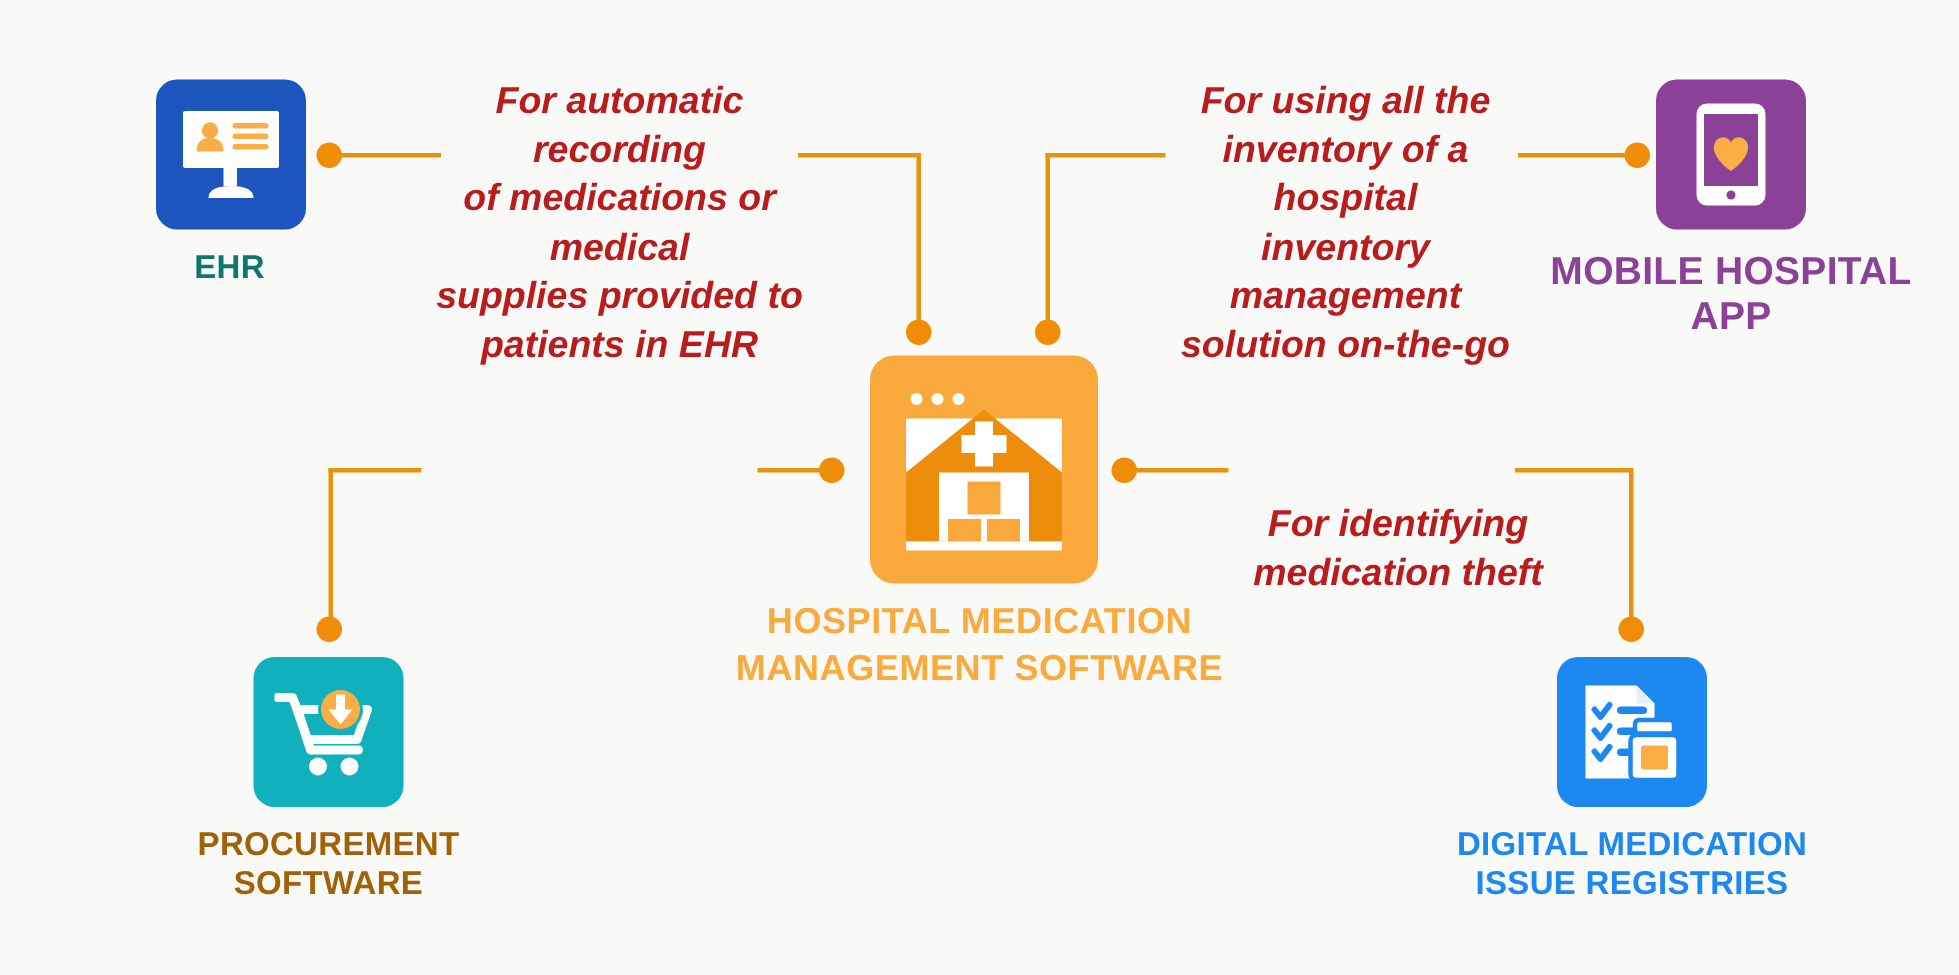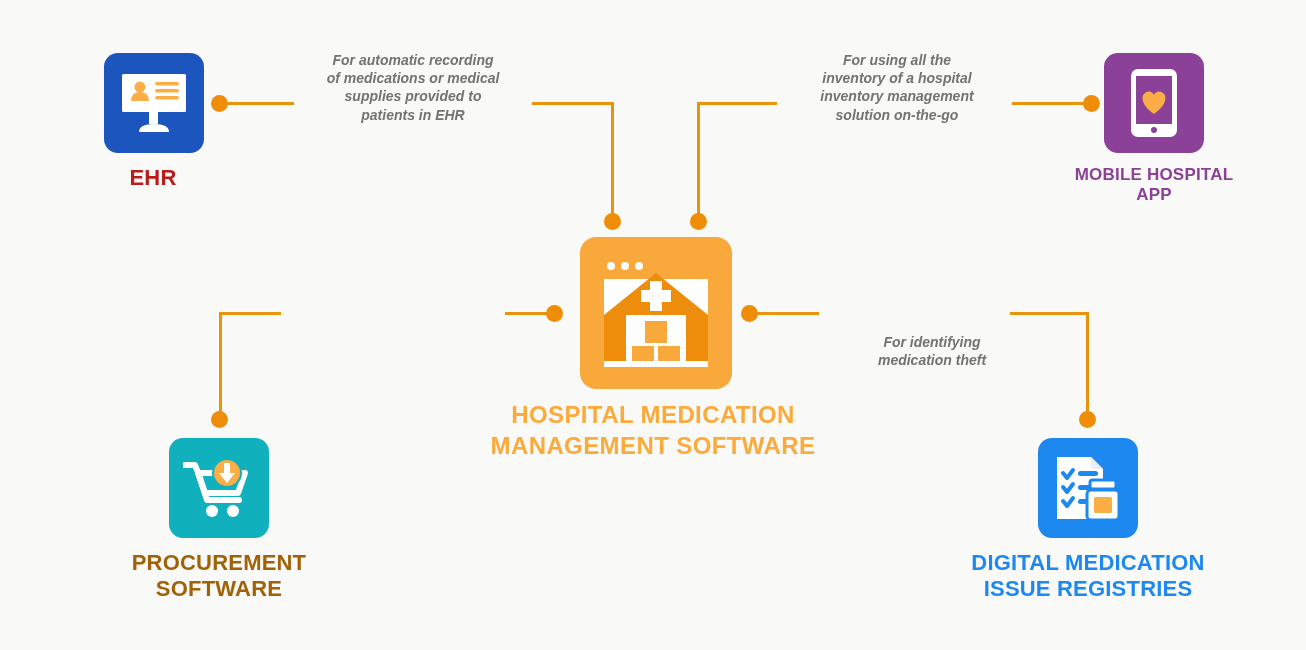--- a/index.html
+++ b/index.html
@@ -35,22 +35,22 @@
     line-height:1.17;
     letter-spacing:.2px;
   }
 
   
   .caption {
     position:absolute;
     text-align:center;
     font-style:italic;
     font-weight:bold;
-    color:#737373;
-    font-size:14px;
+    color:#b91c1c;
+    font-size:25px;
     line-height:1.30;
   }
 
   
   #center-tile {
     left:580px; top:237px; width:152px; height:152px;
     background:#f9a93b; border-radius:16px;
   }
   #center-label {
     left:403px; top:400px; width:500px;
@@ -121,38 +121,38 @@
       <path d="M11 31 q0-9 9-9 t9 9 Z" fill="#fbae45"></path>
 
       <rect x="35" y="12" width="24" height="3.6" rx="1.8" fill="#fbae45"></rect>
       <rect x="35" y="19" width="24" height="3.6" rx="1.8" fill="#fbae45"></rect>
       <rect x="35" y="26" width="24" height="3.6" rx="1.8" fill="#fbae45"></rect>
 
       <rect x="29" y="42" width="9" height="12" fill="#ffffff"></rect>
       <path d="M19 62 q0-8 15-8 t15 8 Z" fill="#ffffff"></path>
     </svg>
   </div>
-  <div class="node-label" style="left:53px; top:165px; width:200px; font-size:22px; color:#b91c1c;"><span>EHR</span></div>
+  <div class="node-label" style="left:53px; top:165px; width:200px; font-size:22px; color:#0f766e;"><span>EHR</span></div>
 
   <div class="caption" style="left:288px; top:51px; width:250px;">
     <span>For automatic recording</span><br>
     <span>of medications or medical</span><br>
     <span>supplies provided to</span><br>
     <span>patients in EHR</span>
   </div>
 
   <div class="tile" style="left:1104px; top:53px; width:100px; height:100px; background:#8a4197;">
     <svg width="50" height="72" viewBox="0 0 50 72">
       <rect x="2" y="2" width="46" height="68" rx="7" fill="#ffffff"></rect>
       <rect x="7" y="9" width="36" height="48" fill="#8a4197"></rect>
       <circle cx="25" cy="63" r="3" fill="#8a4197"></circle>
       <path d="M25 47 C12 38 11 28 17.5 25 C21.5 23.2 24.2 26 25 28 C25.8 26 28.5 23.2 32.5 25 C39 28 38 38 25 47 Z" fill="#fbae45"></path>
     </svg>
   </div>
-  <div class="node-label" style="left:1004px; top:165px; width:300px; font-size:17px; color:#8a4197;"><span>MOBILE HOSPITAL</span><br><span>APP</span></div>
+  <div class="node-label" style="left:1004px; top:165px; width:300px; font-size:26px; color:#8a4197;"><span>MOBILE HOSPITAL</span><br><span>APP</span></div>
 
   <div class="caption" style="left:786px; top:51px; width:222px;">
     <span>For using all the</span><br>
     <span>inventory of a hospital</span><br>
     <span>inventory management</span><br>
     <span>solution on-the-go</span>
   </div>
 
   <div class="tile" style="left:169px; top:438px; width:100px; height:100px; background:#11b0bd;">
     <svg width="72" height="64" viewBox="0 0 72 64">

